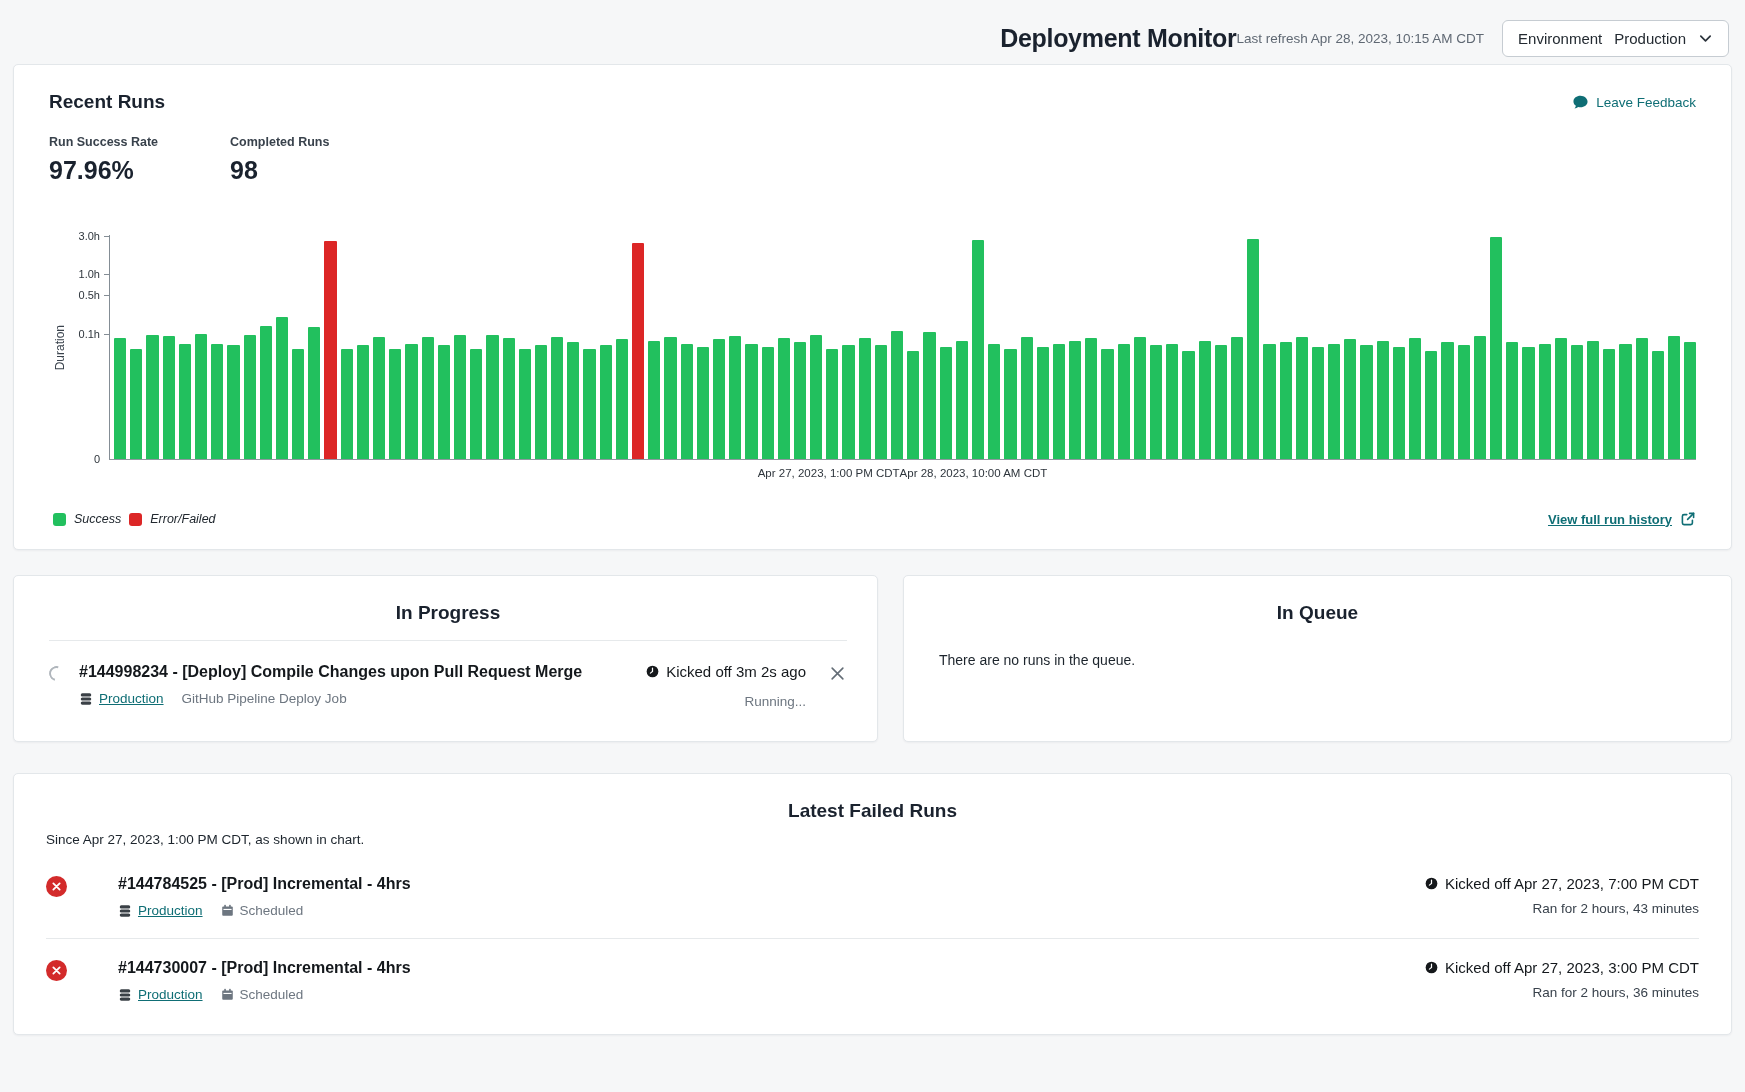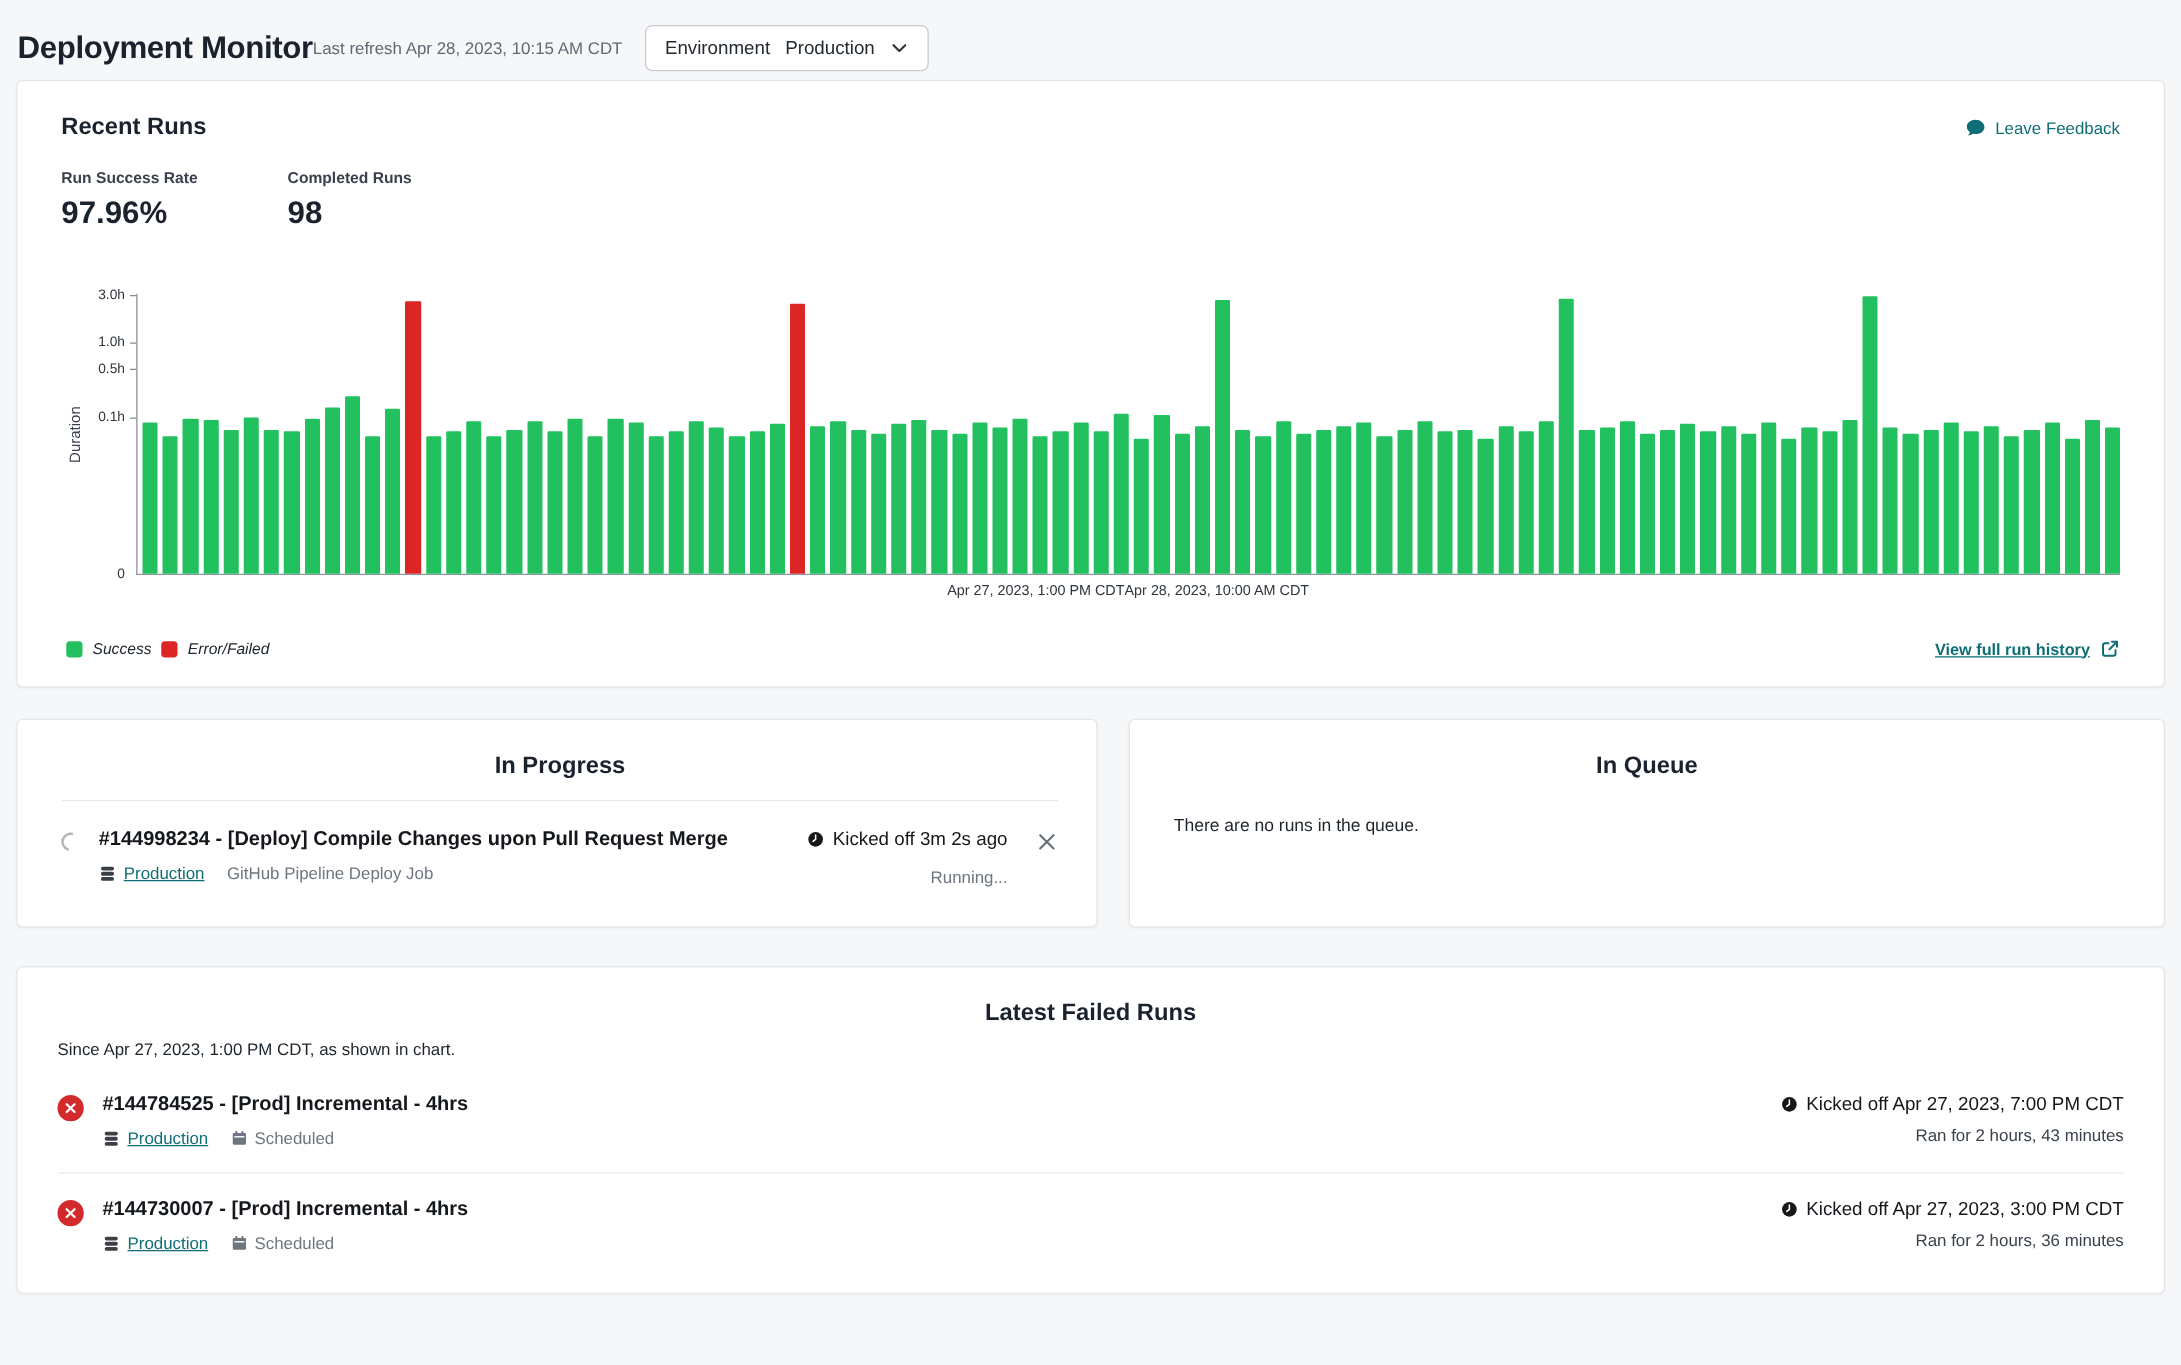--- a/index.html
+++ b/index.html
@@ -6,21 +6,21 @@
   html,body { margin:0; padding:0; }
   body {
     width:1745px; min-height:1092px;
     background:#f6f7f8;
     font-family:"Liberation Sans","DejaVu Sans",sans-serif;
     color:#21292f;
   }
   .page { padding:0 13px 14px; }
 
   
-  .topbar { display:flex; justify-content:flex-start; align-items:center; height:64px; padding:20px 3px 8px 1px; }
+  .topbar { display:flex; justify-content:flex-end; align-items:center; height:64px; padding:20px 3px 8px 1px; }
   .page-title { margin:0; font-size:25px; font-weight:700; color:#1a222e; letter-spacing:-0.3px; }
   .top-right { display:flex; align-items:center; gap:18px; }
   .refresh-text { font-size:13.5px; color:#5f6873; }
   .env-btn { display:flex; align-items:center; gap:12px; background:#fff; border:1px solid #c6ccd2; border-radius:6px; padding:9px 15px; font-size:15px; color:#232a31; cursor:pointer; }
 
   
   .card { background:#fff; border:1px solid #e3e7ea; border-radius:5px; box-shadow:0 1px 2px rgba(30,40,50,.05); }
   .card-title { font-size:19px; font-weight:700; color:#1a222e;text-align:center; }
 
   
@@ -67,21 +67,21 @@
   .meta-gray { color:#6d7680; }
   .run-right { text-align:right; }
   .kick { display:flex; align-items:center; gap:7px; font-size:15px; color:#14181c; justify-content:flex-end; }
   .running-text { margin-top:14px; font-size:13.5px; color:#6d7680; }
   .close-btn { margin-left:22px; cursor:pointer; padding:2px; margin-top:1px; }
 
   
   .card-failed { margin-top:31px; padding:26px 32px 32px; }
   .failed-sub { margin-top:10px; font-size:13.5px; color:#1c242c; }
   .failed-list { margin-top:28px; }
-  .failed-row { display:flex; align-items:flex-start; }
+  .failed-row { display:flex; align-items:flex-start;gap:36px; }
   .fail-badge { width:21px; height:21px; border-radius:50%; background:#d32b2b; display:flex; align-items:center; justify-content:center; flex:none; margin-top:1px; }
   .row-divider { border-top:1px solid #e6e9eb; margin:20px 0; }
   .ranfor { margin-top:9px; font-size:13.5px; color:#39424c; }
 </style>
 </head>
 <body>
 
 <div class="page">
 
   <div class="topbar">

